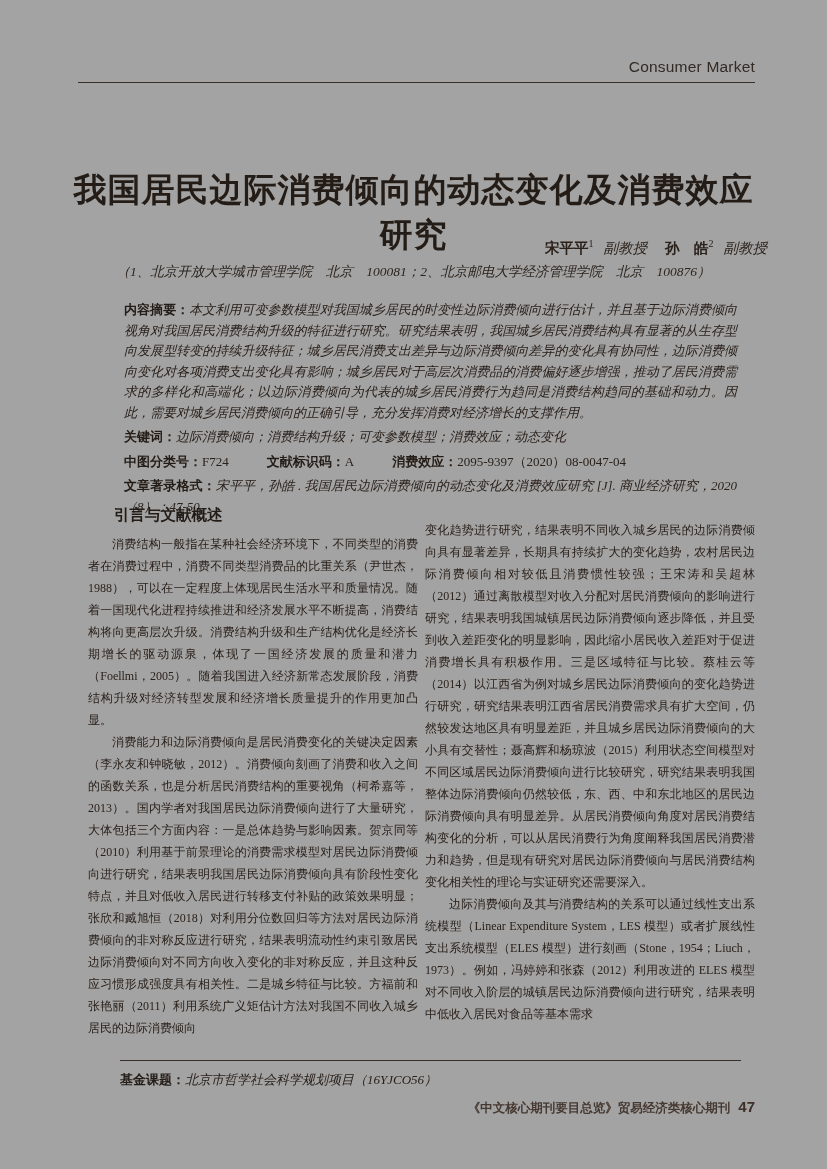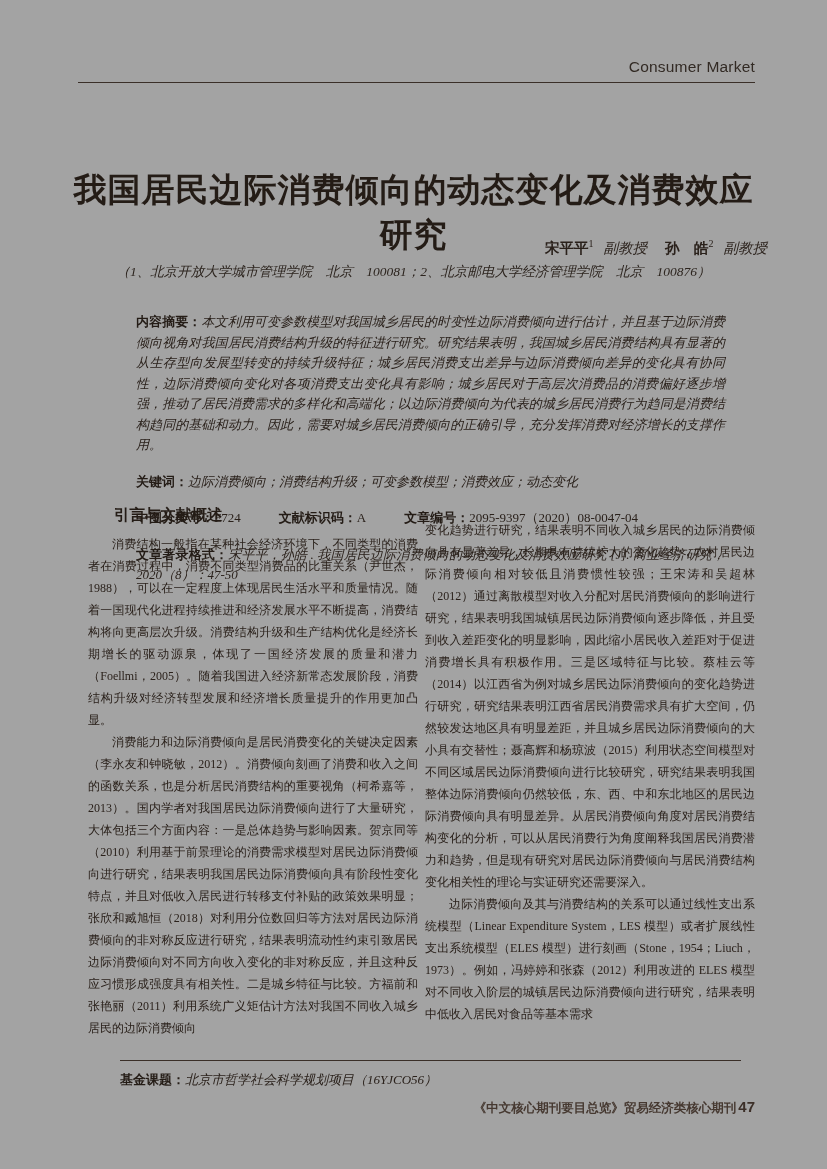--- a/index.html
+++ b/index.html
@@ -39,21 +39,21 @@
   .authors .author-gap { display: inline-block; width: 18px; }
   .affiliation {
     position: absolute; top: 263px; left: 60px; width: 707px;
     text-align: center; font-size: 13.5px; font-style: italic; color: #2c241e;
   }
   
   .meta-block {
     position: absolute; top: 296px; left: 120px; width: 621px;
     font-size: 13px; line-height: 20.5px; text-align: justify;
   }
-  .meta-block p { margin: 16px; }
+  .meta-block p { margin: 4px; }
   .meta-label {
     font-family: "Liberation Sans", "DejaVu Sans", sans-serif;
     font-weight: bold; font-style: normal; color: #241c16;
   }
   .meta-kaiti { font-style: italic; }
   .meta-plain { font-style: normal; }
   .clc-line .pair { margin-right: 38px; }
   
   .columns {
     position: absolute; top: 489px; left: 88px; width: 667px; height: 566px;
@@ -81,42 +81,42 @@
   }
   .footnote .meta-label { font-weight: bold; }
   .footnote .footnote-text { font-style: italic; }
   
   .footer {
     position: absolute; top: 1098px; right: 72px;
     font-family: "Liberation Sans", "DejaVu Sans", sans-serif;
     color: #463931; font-size: 12.5px; font-weight: bold;
     display: flex; align-items: baseline;
   }
-  .footer .page-number { font-size: 15px; margin-left: 2px; color: #3c2f28; }
+  .footer .page-number { font-size: 15px; margin-left: 8px; color: #3c2f28; }
 </style>
 </head>
 <body>
 
 <div class="page">
 
   <div class="header-label">Consumer Market</div>
   <div class="header-rule"></div>
 
   <h1 class="title">我国居民边际消费倾向的动态变化及消费效应研究</h1>
 
   <div class="authors">
     <span class="author-name">宋平平</span><span class="author-sup">1</span><span class="author-role">副教授</span><span class="author-gap"></span><span class="author-name">孙　皓</span><span class="author-sup">2</span><span class="author-role">副教授</span>
   </div>
 
   <div class="affiliation">（1、北京开放大学城市管理学院　北京　100081；2、北京邮电大学经济管理学院　北京　100876）</div>
 
   <div class="meta-block">
     <p><span class="meta-label">内容摘要：</span><span class="meta-kaiti">本文利用可变参数模型对我国城乡居民的时变性边际消费倾向进行估计，并且基于边际消费倾向视角对我国居民消费结构升级的特征进行研究。研究结果表明，我国城乡居民消费结构具有显著的从生存型向发展型转变的持续升级特征；城乡居民消费支出差异与边际消费倾向差异的变化具有协同性，边际消费倾向变化对各项消费支出变化具有影响；城乡居民对于高层次消费品的消费偏好逐步增强，推动了居民消费需求的多样化和高端化；以边际消费倾向为代表的城乡居民消费行为趋同是消费结构趋同的基础和动力。因此，需要对城乡居民消费倾向的正确引导，充分发挥消费对经济增长的支撑作用。</span></p>
     <p><span class="meta-label">关键词：</span><span class="meta-kaiti">边际消费倾向；消费结构升级；可变参数模型；消费效应；动态变化</span></p>
-    <p class="clc-line"><span class="pair"><span class="meta-label">中图分类号：</span><span class="meta-plain">F724</span></span><span class="pair"><span class="meta-label">文献标识码：</span><span class="meta-plain">A</span></span><span class="pair"><span class="meta-label">文章编号：</span><span class="meta-plain">2095-9397（2020）08-0047-04</span></span></p>
+    <p class="clc-line"><span class="pair"><span class="meta-label">中图分类号：</span><span class="meta-plain">F724</span></span><span class="pair"><span class="meta-label">文献标识码：</span><span class="meta-plain">A</span></span><span class="pair"><span class="meta-label">消费效应：</span><span class="meta-plain">2095-9397（2020）08-0047-04</span></span></p>
     <p><span class="meta-label">文章著录格式：</span><span class="meta-kaiti">宋平平，孙皓 . 我国居民边际消费倾向的动态变化及消费效应研究 [J]. 商业经济研究，2020（8）：47-50</span></p>
   </div>
 
   <div class="columns">
     <div class="col">
       <h2 class="section-heading">引言与文献概述</h2>
       <p class="body-par">消费结构一般指在某种社会经济环境下，不同类型的消费者在消费过程中，消费不同类型消费品的比重关系（尹世杰，1988），可以在一定程度上体现居民生活水平和质量情况。随着一国现代化进程持续推进和经济发展水平不断提高，消费结构将向更高层次升级。消费结构升级和生产结构优化是经济长期增长的驱动源泉，体现了一国经济发展的质量和潜力（Foellmi，2005）。随着我国进入经济新常态发展阶段，消费结构升级对经济转型发展和经济增长质量提升的作用更加凸显。</p>
       <p class="body-par">消费能力和边际消费倾向是居民消费变化的关键决定因素（李永友和钟晓敏，2012）。消费倾向刻画了消费和收入之间的函数关系，也是分析居民消费结构的重要视角（柯希嘉等，2013）。国内学者对我国居民边际消费倾向进行了大量研究，大体包括三个方面内容：一是总体趋势与影响因素。贺京同等（2010）利用基于前景理论的消费需求模型对居民边际消费倾向进行研究，结果表明我国居民边际消费倾向具有阶段性变化特点，并且对低收入居民进行转移支付补贴的政策效果明显；张欣和臧旭恒（2018）对利用分位数回归等方法对居民边际消费倾向的非对称反应进行研究，结果表明流动性约束引致居民边际消费倾向对不同方向收入变化的非对称反应，并且这种反应习惯形成强度具有相关性。二是城乡特征与比较。方福前和张艳丽（2011）利用系统广义矩估计方法对我国不同收入城乡居民的边际消费倾向</p>
     </div>
     <div class="col">

